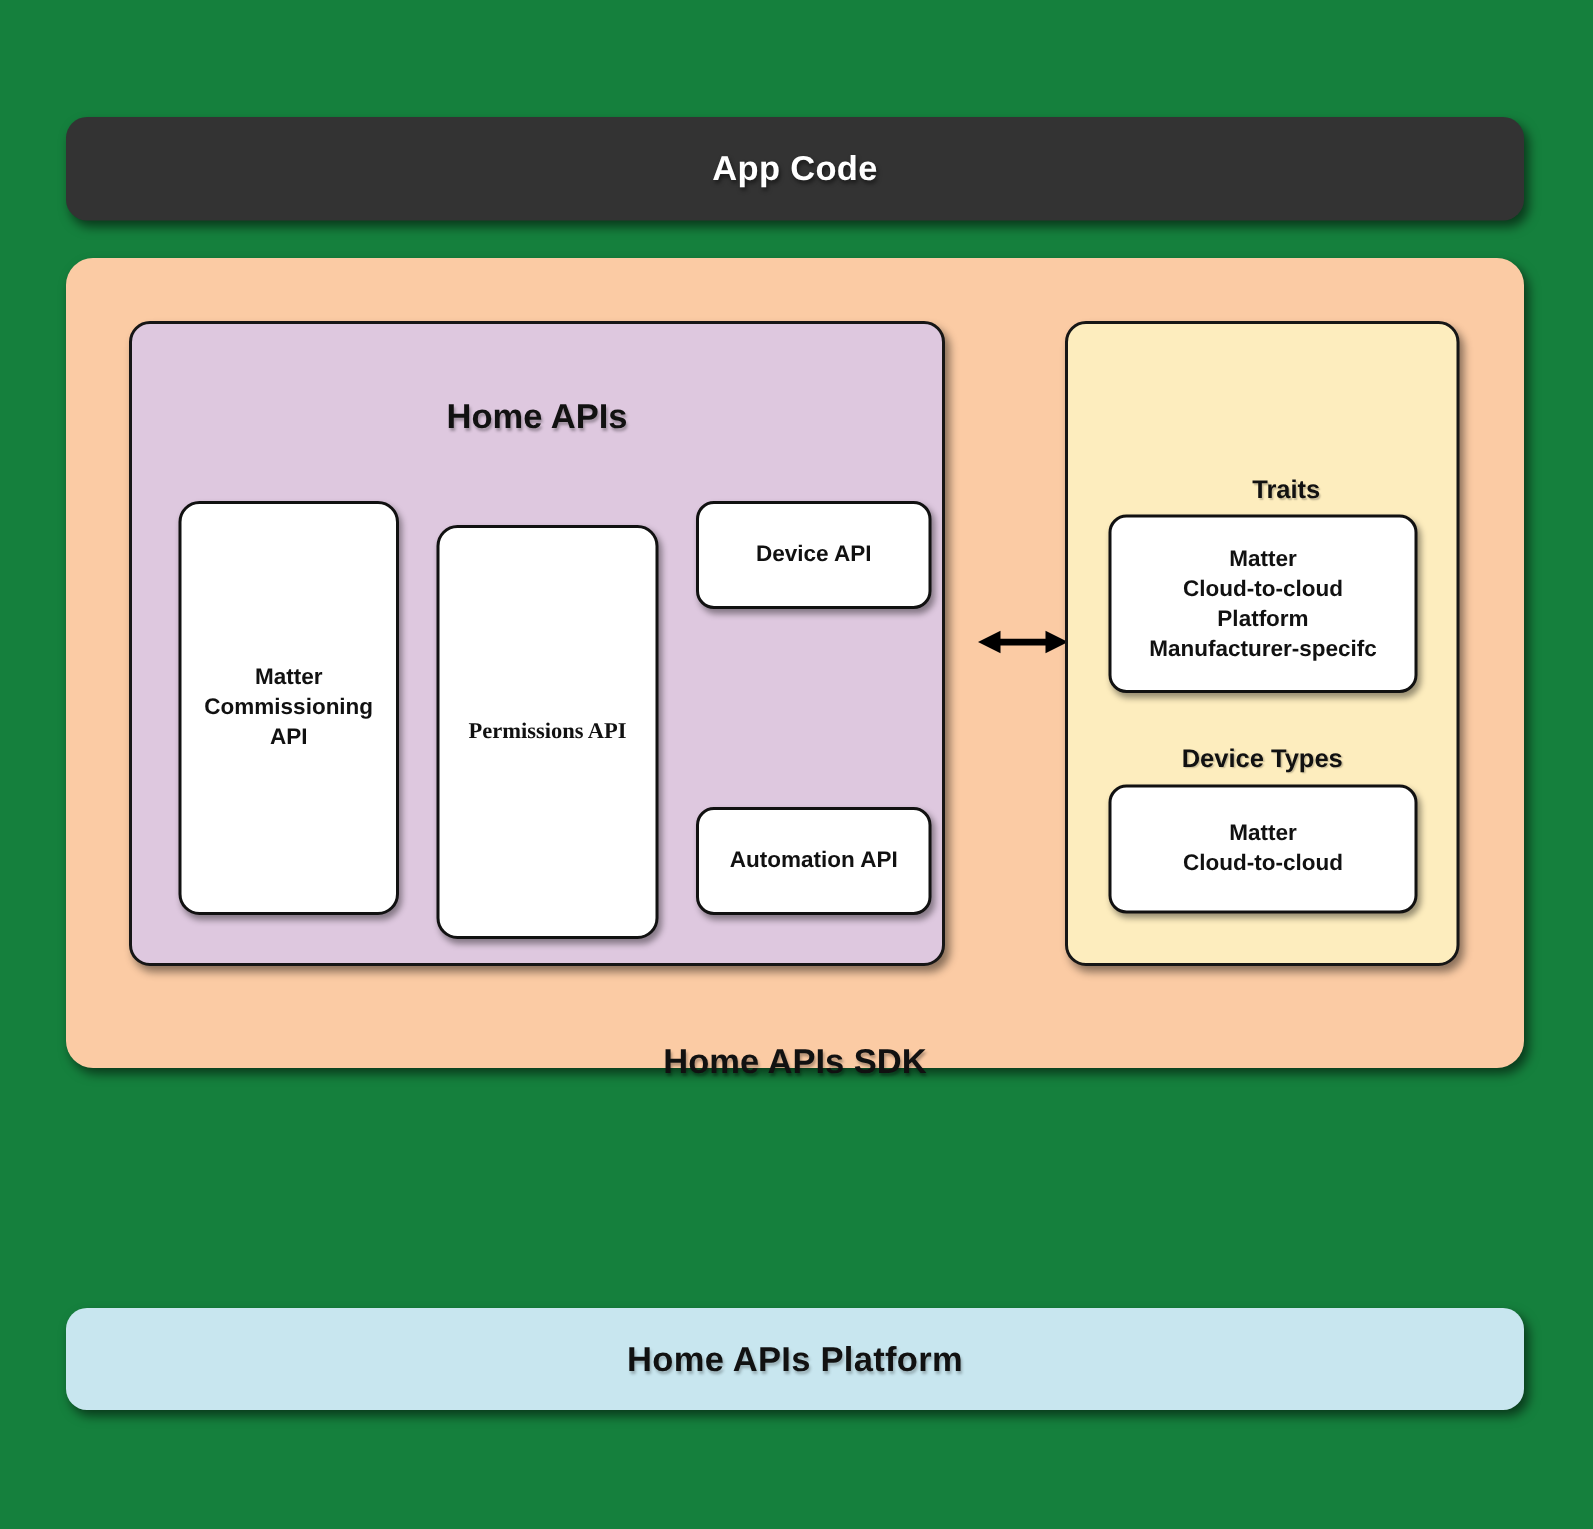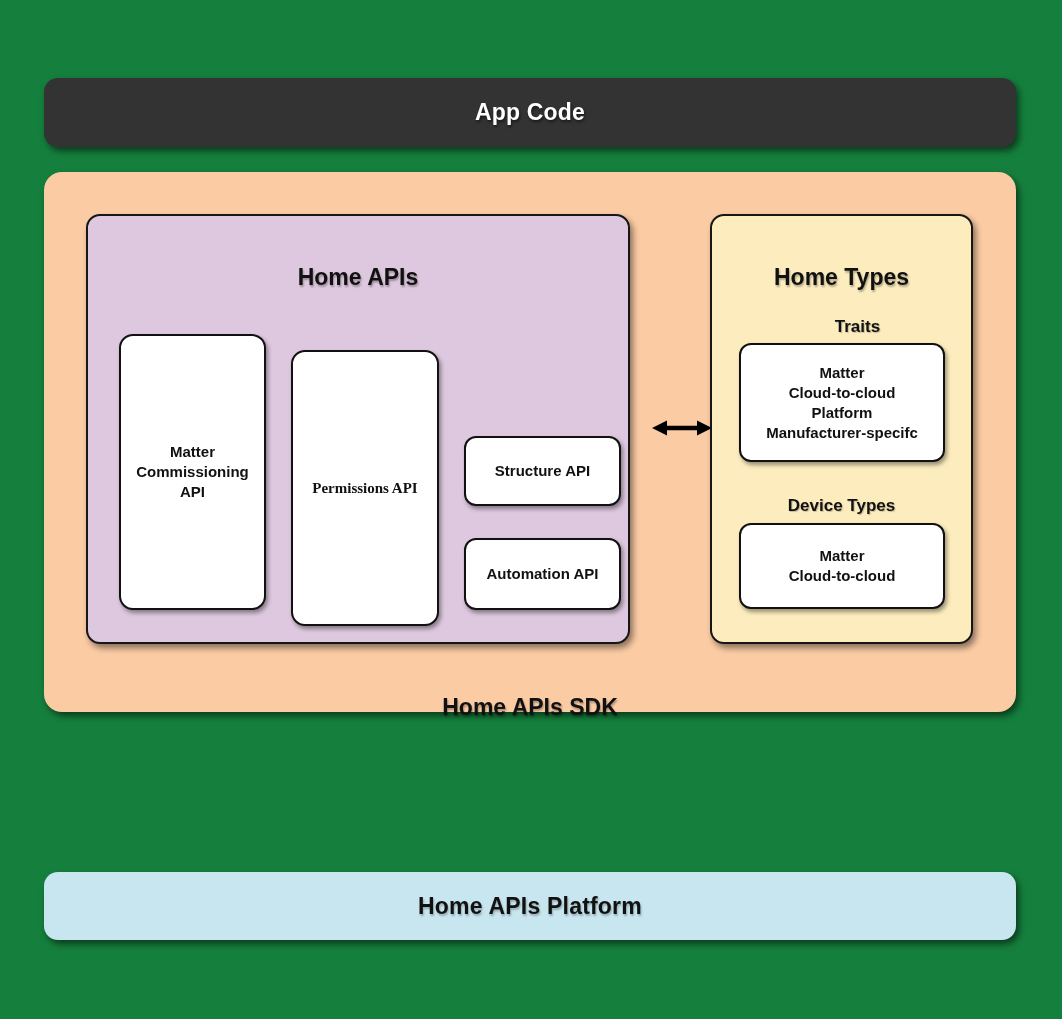--- a/index.html
+++ b/index.html
@@ -137,32 +137,31 @@
   </div>
 
   <div class="sdk">
 
     <div class="panel home-apis-panel">
       <div class="panel-title">Home APIs</div>
       <div class="wbox box-mc">Matter
 Commissioning
 API</div>
       <div class="wbox box-perm">Permissions API</div>
-      <div class="wbox box-structure">Structure API</div>
+      <div class="wbox box-device">Device API</div>
       <div class="wbox box-automation">Automation API</div>
     </div>
 
     <svg class="arrow" viewBox="0 0 60 20" xmlns="http://www.w3.org/2000/svg" aria-hidden="true">
       <line x1="10" y1="10" x2="50" y2="10" stroke="currentColor" stroke-width="4.5"></line>
       <polygon points="0,10 15,2.5 15,17.5" fill="currentColor"></polygon>
       <polygon points="60,10 45,2.5 45,17.5" fill="currentColor"></polygon>
     </svg>
 
     <div class="panel home-types-panel">
-      <div class="panel-title">Home Types</div>
       <div class="sub-label traits-label">Traits</div>
       <div class="wbox box-traits">Matter
 Cloud-to-cloud
 Platform
 Manufacturer-specifc</div>
       <div class="sub-label devtypes-label">Device Types</div>
       <div class="wbox box-devtypes">Matter
 Cloud-to-cloud</div>
     </div>
 

